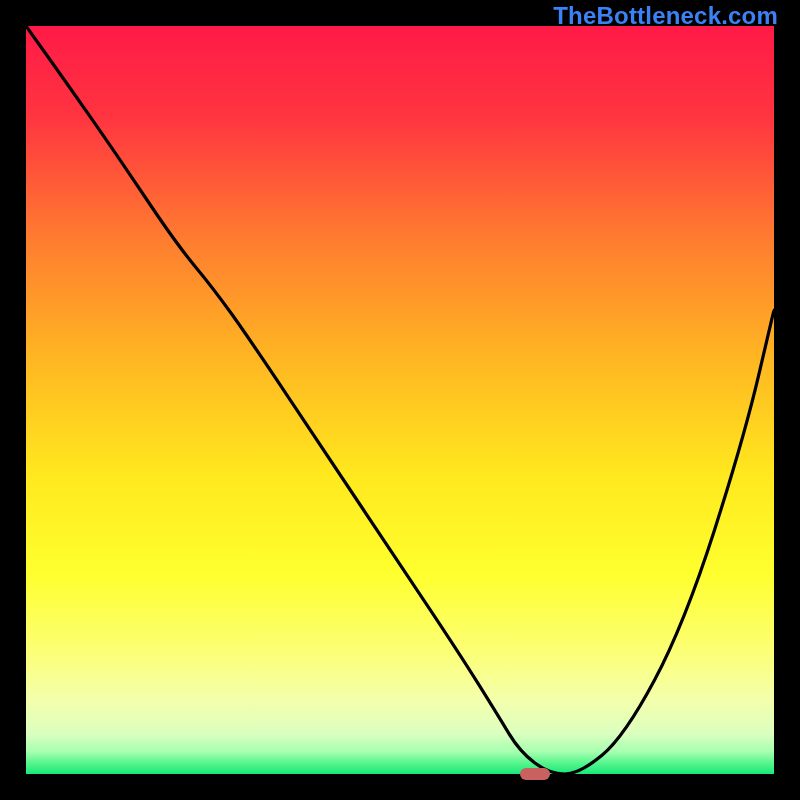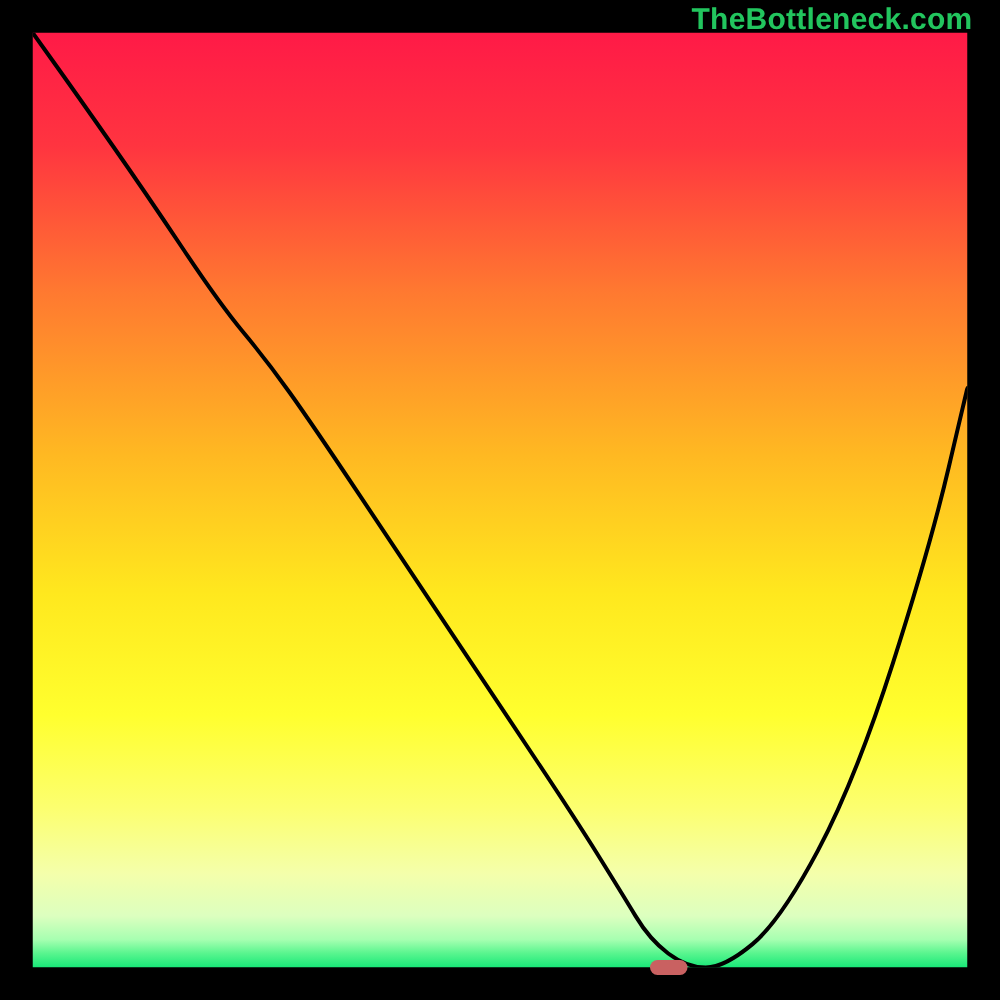--- a/index.html
+++ b/index.html
@@ -21,21 +21,21 @@
   svg {
     display: block;
   }
   .watermark {
     position: absolute;
     top: 2px;
     right: 22px;
     font-family: Arial, Helvetica, sans-serif;
     font-size: 24px;
     font-weight: 600;
-    color: #22c55e;
+    color: #3b82f6;
     letter-spacing: 0.2px;
   }
   .marker {
     position: absolute;
     width: 30px;
     height: 12px;
     border-radius: 7px;
     background: #c96161;
     left: 505px;
     top: 768px;

